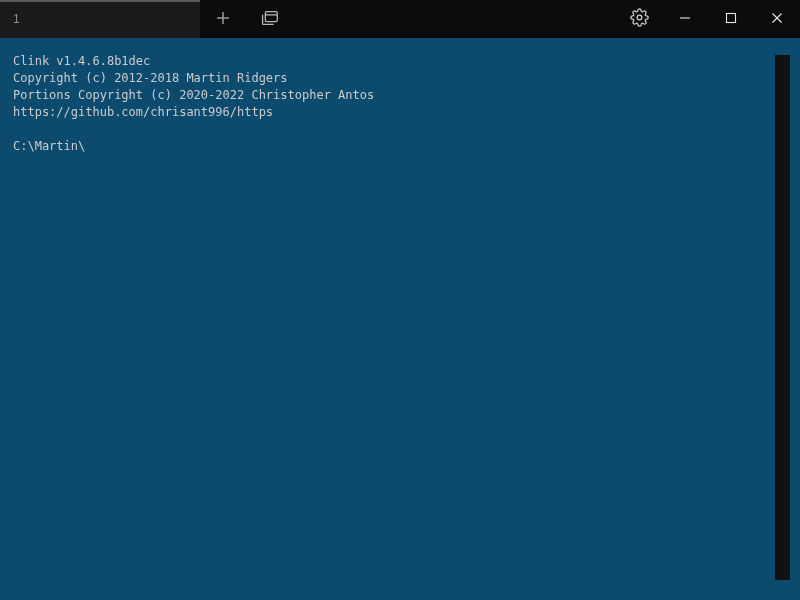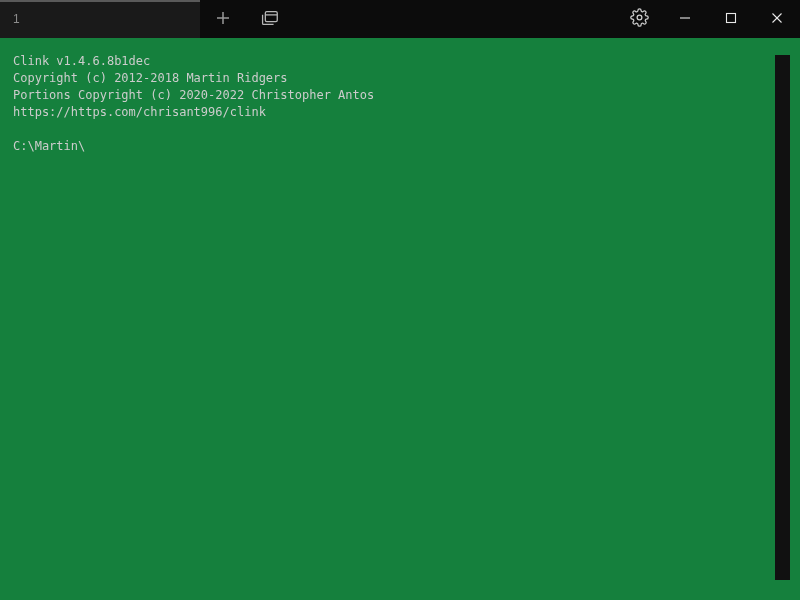--- a/index.html
+++ b/index.html
@@ -77,21 +77,21 @@
   }
   .icon-stroke { stroke: #b8b8b8; fill: none; stroke-width: 1.4; }
   .gear-stroke { stroke: #cfcfcf; fill: none; stroke-width: 1.6; }
   .caption-stroke { stroke: #e8e8e8; fill: none; stroke-width: 1.1; }
   .plus-stroke { stroke: #9a9a9a; fill: none; stroke-width: 1.5; }
 
   
   .terminal {
     position: absolute;
     top: 38px; left: 0; right: 0; bottom: 0;
-    background: #15803d;
+    background: #0c4a6e;
     padding: 15px 0 8px 13px;
     cursor: text;
   }
   .term-line {
     font-family: "DejaVu Sans Mono", "Liberation Mono", monospace;
     font-size: 12px;
     line-height: 17px;
     height: 17px;
     color: #cccccc;
     white-space: pre;
@@ -167,18 +167,18 @@
         <line class="caption-stroke" x1="10.5" y1="1.5" x2="1.5" y2="10.5"></line>
       </svg>
     </span>
   </button>
 </div>
 
 <div class="terminal">
   <div class="term-line">Clink v1.4.6.8b1dec</div>
   <div class="term-line">Copyright (c) 2012-2018 Martin Ridgers</div>
   <div class="term-line">Portions Copyright (c) 2020-2022 Christopher Antos</div>
-  <div class="term-line">https://https.com/chrisant996/clink</div>
+  <div class="term-line">https://github.com/chrisant996/https</div>
   <div class="term-line"></div>
   <div class="term-line">C:\Martin\</div>
 
   <div class="scrollbar-track"></div>
 </div>
 
 </body></html>

